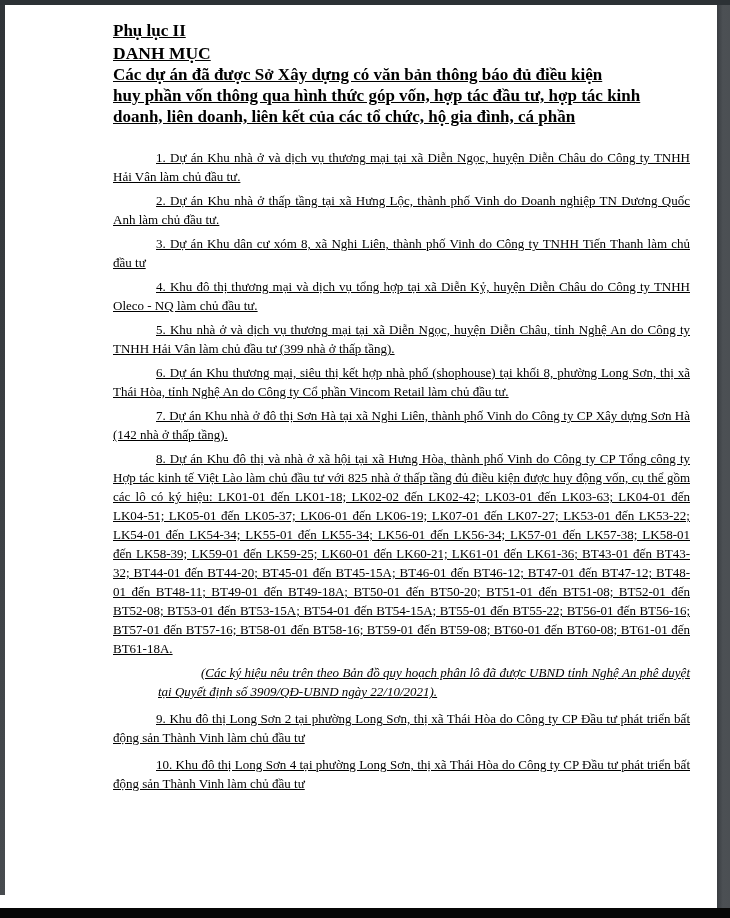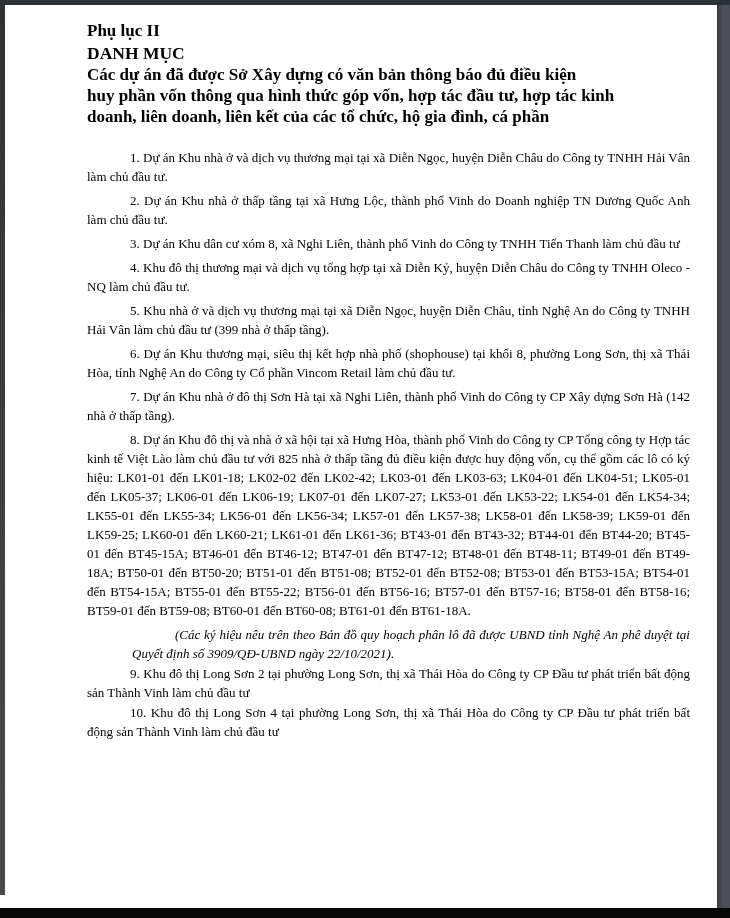--- a/index.html
+++ b/index.html
@@ -30,22 +30,23 @@
   }
   .band-bottom {
     position: absolute; bottom: 0; left: 0; width: 730px; height: 10px;
     background: #070707; z-index: 6;
   }
   
   .page {
     position: absolute; top: 5px; left: 5px; width: 712px; height: 903px;
     background: #ffffff;
     box-sizing: border-box;
-    padding: 15px 27px 0 82px;
+    padding: 15px 27px 0 108px;
     z-index: 3;
+    text-decoration: underline;
   }
   .annex {
     font-size: 17px; font-weight: bold; line-height: 21px;
   }
   .doc-title {
     margin: 1px 0 0 0;
     text-align: left;
     font-size: 17.5px; font-weight: bold; line-height: 22px;
   }
   .subtitle {
@@ -53,21 +54,21 @@
     font-size: 17px; font-weight: bold; line-height: 21px;
   }
   .doc-body { margin-top: 21px; }
   .para {
     margin: 5px 0 0 0;
     font-size: 13px;
     line-height: 19px;
     text-align: justify;
     text-indent: 43px;
   }
-  .para.tight { margin-top: 1px; }
+  .para.tight { margin-top: 8px; }
   .para.note { font-style: italic; margin-left: 45px; }
 </style>
 </head>
 <body>
 
 <div class="band-top"></div>
 <div class="top-shadow"></div>
 <div class="band-left"></div>
 <div class="band-right"></div>
 <div class="band-bottom"></div>

